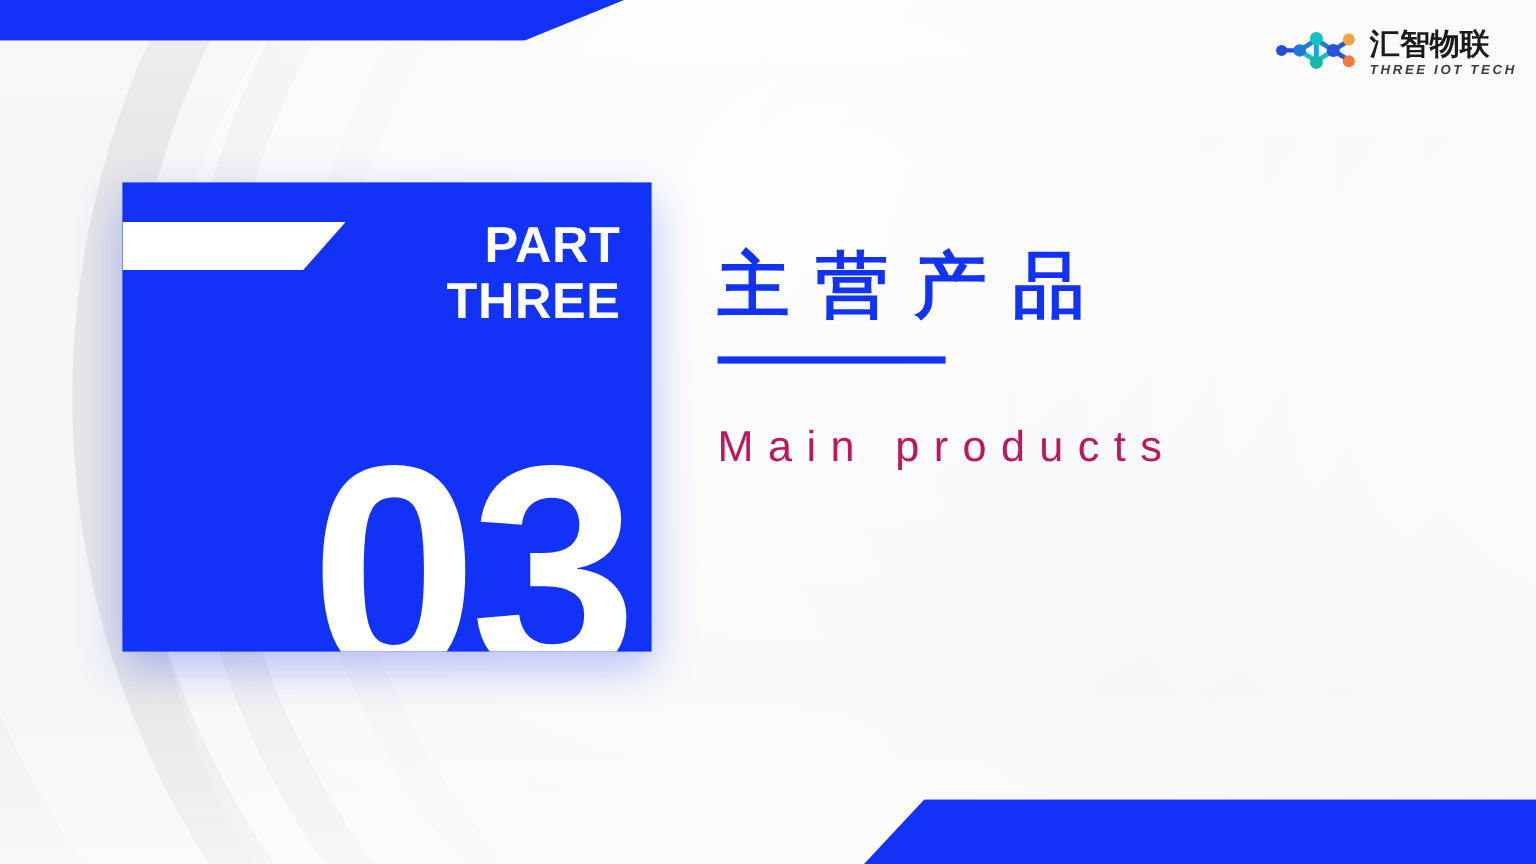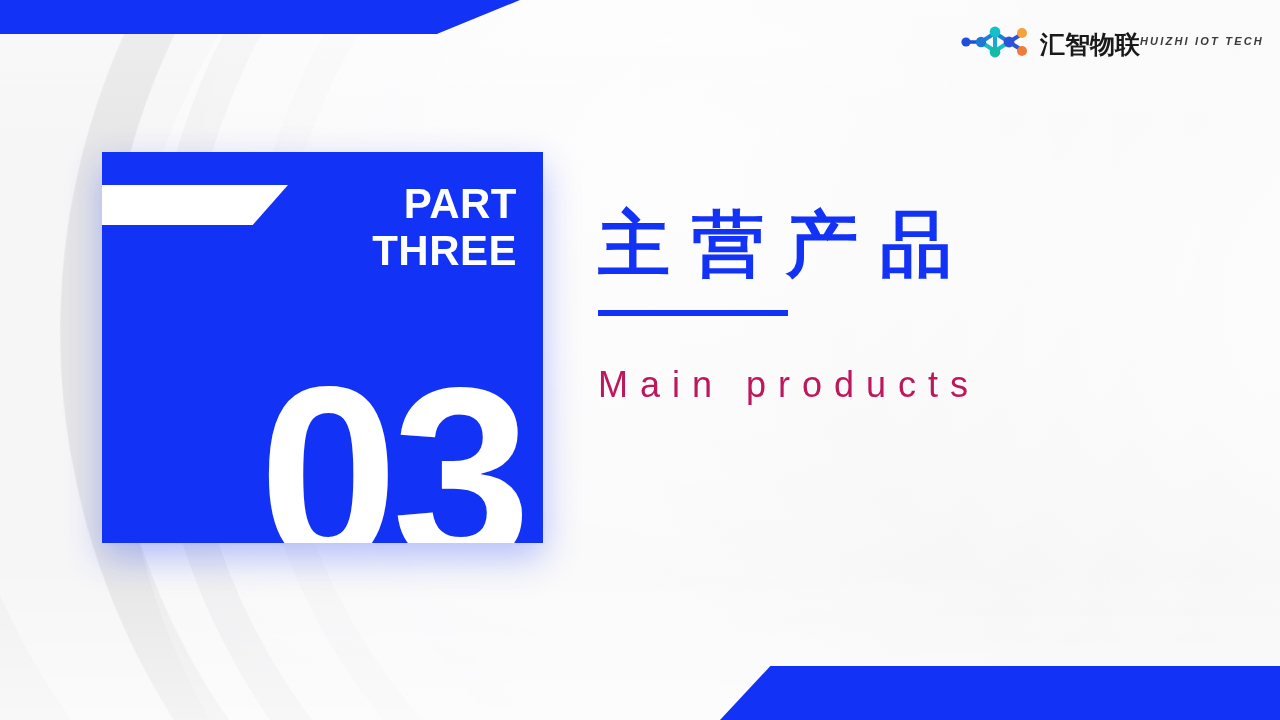--- a/index.html
+++ b/index.html
@@ -138,21 +138,21 @@
 
   
   .headline-block {
     position: absolute;
     left: 598px;
     top: 206px;
     width: 620px;
   }
   .headline-cn {
     color: var(--brand, #1233f5);
-    font-size: 72px;
+    font-size: 60px;
     font-weight: bold;
     line-height: 1.08;
     letter-spacing: 22px;
     white-space: nowrap;
   }
   .headline-rule {
     margin-top: 26px;
     width: 190px;
     height: 6px;
     background: var(--brand, #1233f5);
@@ -168,21 +168,21 @@
 
   
   .logo {
     position: absolute;
     right: 16px; top: 22px;
     display: flex;
     align-items: center;
     gap: 8px;
   }
   .logo-mark { display: block; }
-  .logo-text { display: flex; flex-direction: row; line-height: 1; text-align: right; }
+  .logo-text { display: flex; flex-direction: column; line-height: 1; }
   .logo-cn {
     color: #1a1a1a;
     font-size: 25px;
     font-weight: bold;
     letter-spacing: 0px;
   }
   .logo-en {
     margin-top: 4px;
     color: #3b3b3b;
     font-size: 11px;
@@ -238,17 +238,17 @@
         <circle cx="23" cy="20" r="5.2" fill="#1c7ad4"></circle>
         <circle cx="37" cy="10" r="5.4" fill="#16c0c8"></circle>
         <circle cx="37" cy="30" r="5.4" fill="#14b9a8"></circle>
         <circle cx="51" cy="20" r="5.4" fill="#2a53d8"></circle>
         <circle cx="64" cy="11" r="5" fill="#f5a23c"></circle>
         <circle cx="64" cy="29" r="5" fill="#f07c3c"></circle>
       </svg>
     </span>
     <span class="logo-text">
       <span class="logo-cn">汇智物联</span>
-      <span class="logo-en">HUIZHI IOT TECH</span>
+      <span class="logo-en">THREE IOT TECH</span>
     </span>
   </div>
 
 </div>
 
 </body></html>

